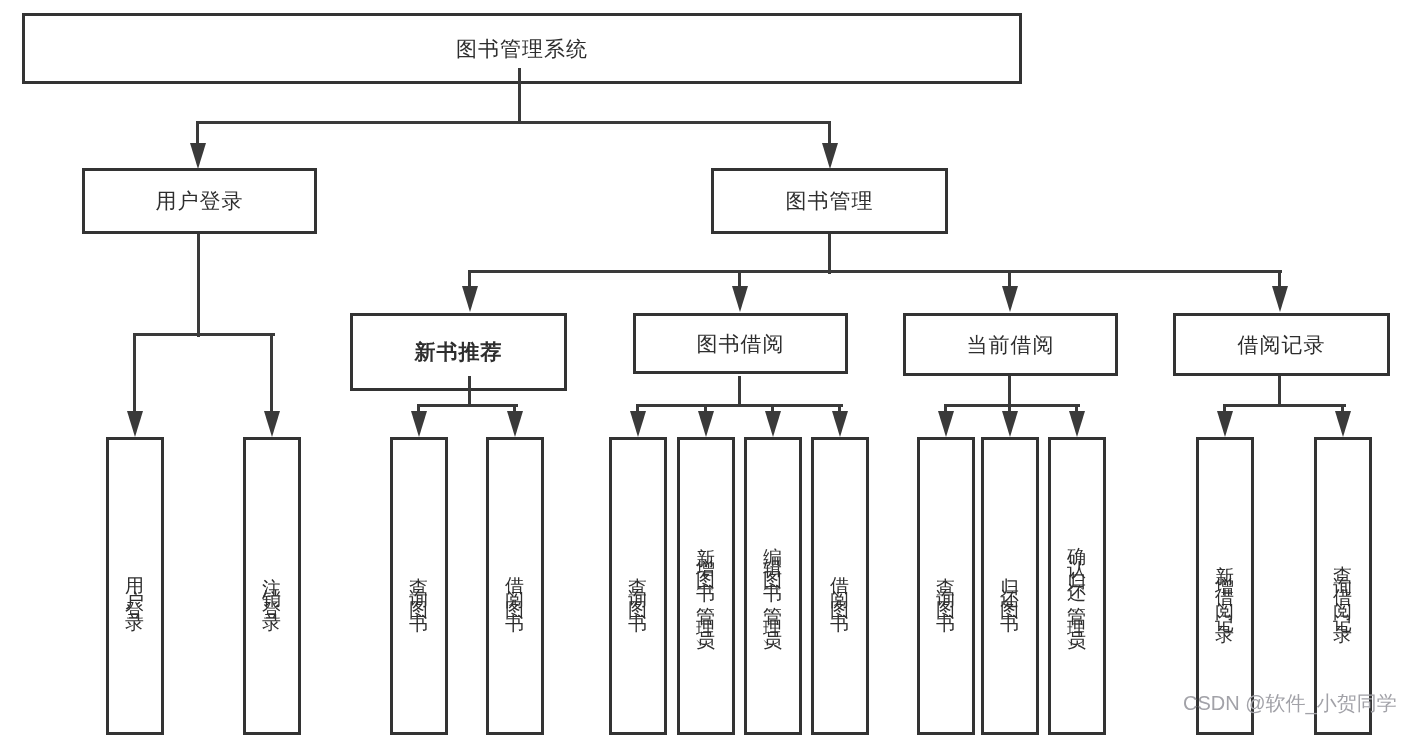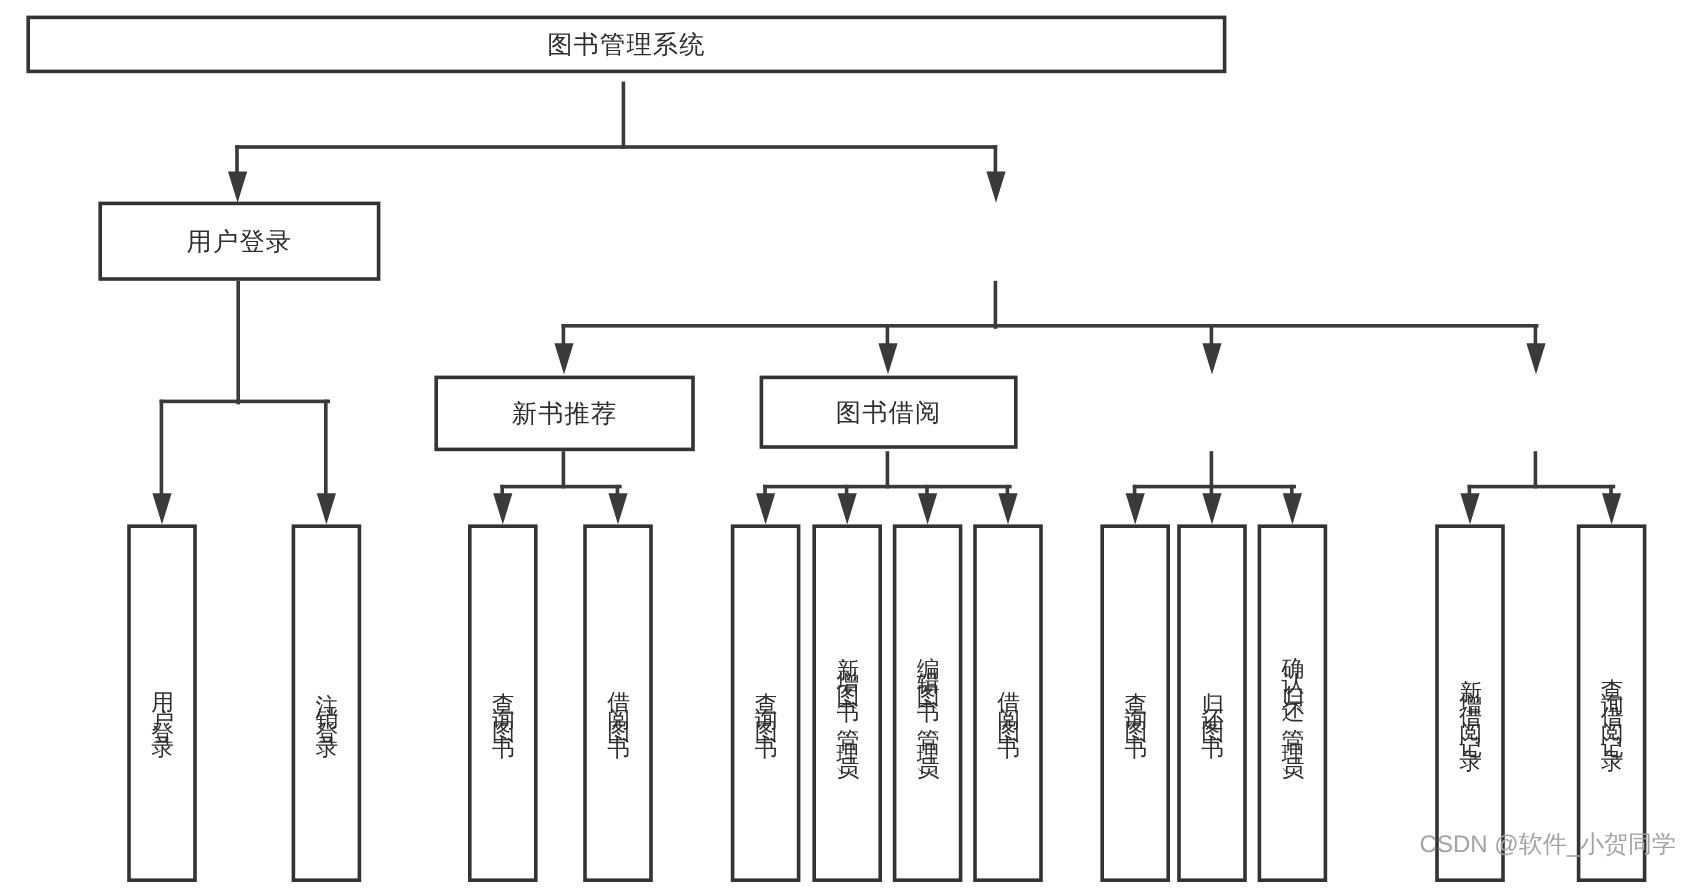--- a/index.html
+++ b/index.html
@@ -80,33 +80,42 @@
     color: var(--wm, #a2a2a8);
     white-space: nowrap;
     z-index: 5;
   }
 </style>
 </head>
 <body>
 
 <div class="stage" style="--line: #3a3a3a; --border: #333333; --text: #2e2e2e; --bg: #ffffff; --wm: #a2a2a8;">
 
-  <div class="hbox" style="left:22px; top:13px; width:1000px; height:48px;">
+  <div class="hbox" style="left:22px; top:13px; width:1000px; height:71px;">
     <span class="hlabel">图书管理系统</span>
   </div>
 
   <div class="hbox" style="left:82px; top:168px; width:235px; height:66px;">
     <span class="hlabel">用户登录</span>
   </div>
-
-  <div class="hbox" style="left:362px; top:313px; width:217px; height:63px;">
+  <div class="hbox" style="left:711px; top:168px; width:237px; height:66px;">
+    <span class="hlabel">图书管理</span>
+  </div>
+
+  <div class="hbox" style="left:350px; top:313px; width:217px; height:78px;font-weight:bold;">
     <span class="hlabel">新书推荐</span>
   </div>
   <div class="hbox" style="left:633px; top:313px; width:215px; height:61px;">
     <span class="hlabel">图书借阅</span>
+  </div>
+  <div class="hbox" style="left:903px; top:313px; width:215px; height:63px;">
+    <span class="hlabel">当前借阅</span>
+  </div>
+  <div class="hbox" style="left:1173px; top:313px; width:217px; height:63px;">
+    <span class="hlabel">借阅记录</span>
   </div>
 
   <div class="vbox" style="left:106px;">
     <span class="vlabel">用户登录</span>
   </div>
   <div class="vbox" style="left:243px;">
     <span class="vlabel">注销登录</span>
   </div>
 
   <div class="vbox" style="left:390px;">

